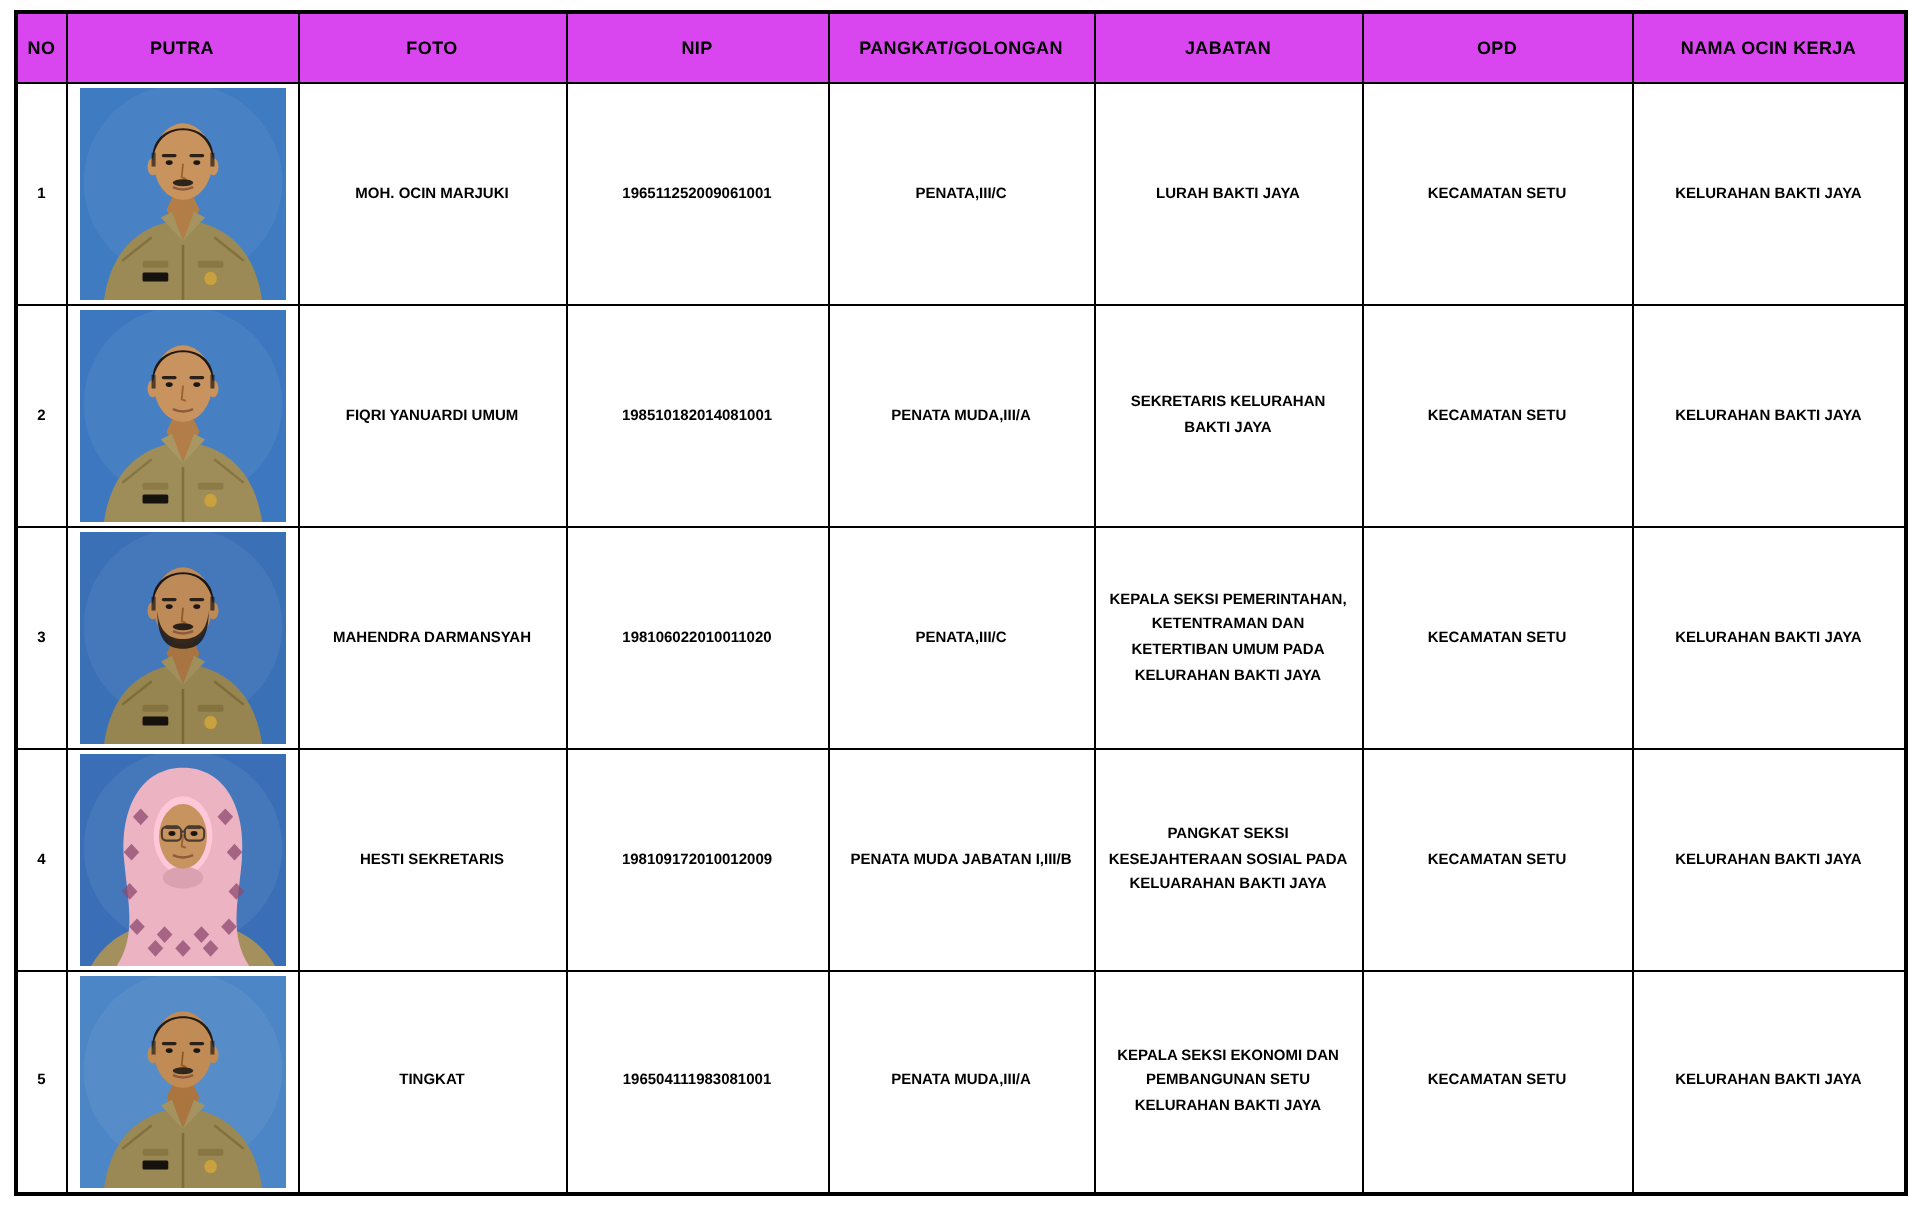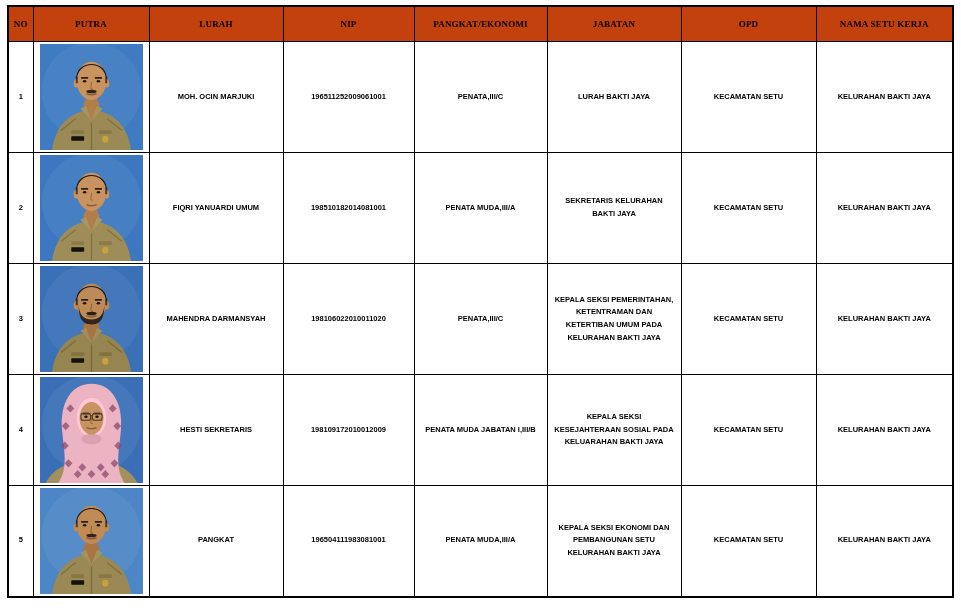--- a/index.html
+++ b/index.html
@@ -5,21 +5,21 @@
   html,body{margin:0;padding:0;background:#fff;}
   body{font-family:"Liberation Sans",sans-serif;width:961px;height:611px;overflow:hidden;}
   .sheet{padding:5px 0 0 7px;}
   table.emp{border-collapse:collapse;table-layout:fixed;width:945px;border:2px solid #000;}
   table.emp th, table.emp td{
     border:1px solid #000;
     text-align:center;vertical-align:middle;
     font-weight:bold;color:#000;
     overflow:hidden;
   }
-  table.emp th{background:#c2410c;height:34px;font-size:9px;letter-spacing:.2px;padding:0 4px;font-family:Liberation Serif, serif;}
+  table.emp th{background:#d946ef;height:34px;font-size:9px;letter-spacing:.2px;padding:0 4px;}
   table.emp td{font-size:7.5px;line-height:1.7;padding:0 6px;}
   tr.data-row{height:111px;}
   td.c-foto{padding:2px;}
   .photo-box{width:100%;height:106px;overflow:hidden;}
   .photo-box svg{width:100%;height:100%;display:block;}
   td.c-jabatan{padding:0 7px;}
 </style>
 </head>
 <body>
 
@@ -32,26 +32,26 @@
         <col style="width:131px">
       <col style="width:133px">
         <col style="width:134px">
         <col style="width:135px">
         <col style="width:137px">
     </colgroup>
     <thead>
       <tr>
         <th>NO</th>
         <th>PUTRA</th>
-        <th>LURAH</th>
+        <th>FOTO</th>
         <th>NIP</th>
-        <th>PANGKAT/EKONOMI</th>
+        <th>PANGKAT/GOLONGAN</th>
         <th>JABATAN</th>
         <th>OPD</th>
-        <th>NAMA SETU KERJA</th>
+        <th>NAMA OCIN KERJA</th>
       </tr>
     </thead>
     <tbody>
       <tr class="data-row">
         <td class="c-no">1</td>
         <td class="c-foto">
             <div class="photo-box">
               <svg viewBox="0 0 112 108" preserveAspectRatio="none">
                 <rect width="112" height="108" fill="#3e7bc1"></rect>
                 <ellipse cx="56" cy="48" rx="54" ry="50" fill="#ffffff" opacity="0.06"></ellipse>
@@ -203,21 +203,21 @@
                   <rect x="44.5" y="37.1" width="10.5" height="7" rx="2.4"></rect>
                   <rect x="57" y="37.1" width="10.5" height="7" rx="2.4"></rect>
                   <path d="M55 39.5 L57 39.5"></path>
                 </g>
               </svg>
             </div>
           </td>
         <td class="c-nama">HESTI SEKRETARIS</td>
         <td class="c-nip">198109172010012009</td>
         <td class="c-pangkat">PENATA MUDA JABATAN I,III/B</td>
-        <td class="c-jabatan">KEPALA SEKSI KESEJAHTERAAN SOSIAL PADA KELUARAHAN BAKTI JAYA</td>
+        <td class="c-jabatan">PANGKAT SEKSI KESEJAHTERAAN SOSIAL PADA KELUARAHAN BAKTI JAYA</td>
         <td class="c-opd">KECAMATAN SETU</td>
         <td class="c-unit">KELURAHAN BAKTI JAYA</td>
       </tr>
       <tr class="data-row">
         <td class="c-no">5</td>
         <td class="c-foto">
             <div class="photo-box">
               <svg viewBox="0 0 112 108" preserveAspectRatio="none">
                 <rect width="112" height="108" fill="#4c86c6"></rect>
                 <ellipse cx="56" cy="48" rx="54" ry="50" fill="#ffffff" opacity="0.06"></ellipse>
@@ -240,21 +240,21 @@
                 <rect x="44.5" y="33.6" width="8" height="1.7" rx="0.85" fill="#2a2018"></rect>
                 <rect x="59.5" y="33.6" width="8" height="1.7" rx="0.85" fill="#2a2018"></rect>
                 <ellipse cx="48.5" cy="38" rx="1.9" ry="1.25" fill="#1d1712"></ellipse>
                 <ellipse cx="63.5" cy="38" rx="1.9" ry="1.25" fill="#1d1712"></ellipse>
                 <path d="M56 38.5 L55.3 45.5 L57.6 46.3" stroke="rgb(144,91,37)" stroke-width="1" fill="none"></path>
                 <ellipse cx="56" cy="48.3" rx="5.6" ry="1.8" fill="#241d16" opacity="0.92"></ellipse>
                 <path d="M50.5 50.5 Q56 52.9 61.5 50.5" stroke="#8d5a3c" stroke-width="1.3" fill="none"></path>
               </svg>
             </div>
           </td>
-        <td class="c-nama">PANGKAT</td>
+        <td class="c-nama">TINGKAT</td>
         <td class="c-nip">196504111983081001</td>
         <td class="c-pangkat">PENATA MUDA,III/A</td>
         <td class="c-jabatan">KEPALA SEKSI EKONOMI DAN PEMBANGUNAN SETU KELURAHAN BAKTI JAYA</td>
         <td class="c-opd">KECAMATAN SETU</td>
         <td class="c-unit">KELURAHAN BAKTI JAYA</td>
       </tr>
     </tbody>
   </table>
 </div>
 

